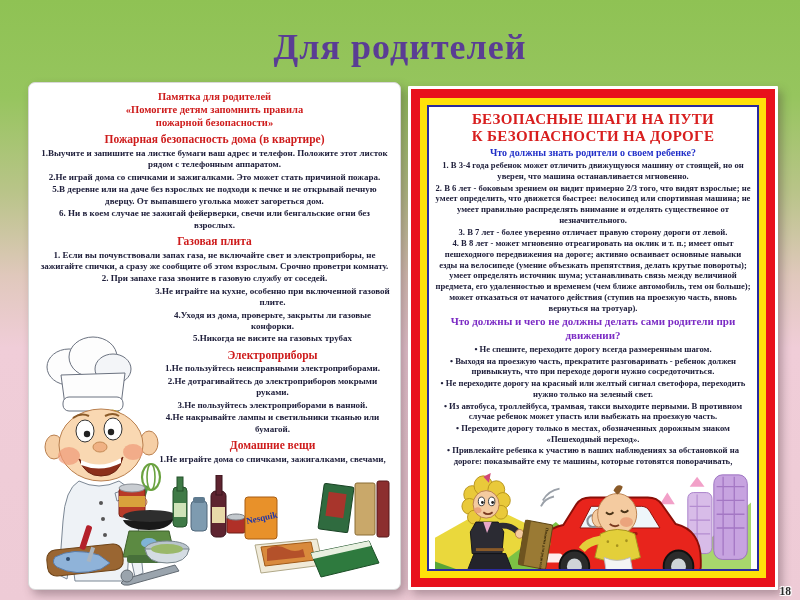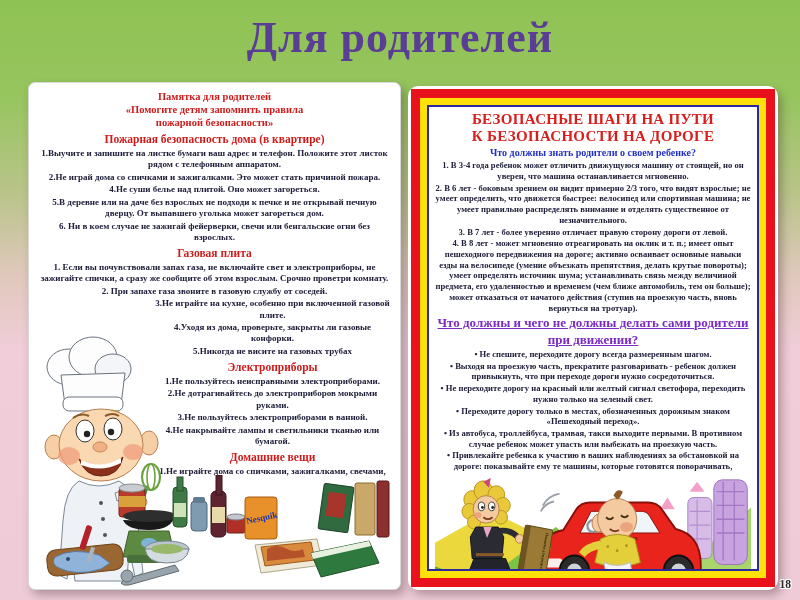--- a/index.html
+++ b/index.html
@@ -3,22 +3,22 @@
 <meta charset="utf-8">
 <style>
   * { margin:0; padding:0; box-sizing:border-box; }
   html,body { width:800px; height:600px; overflow:hidden; }
   body {
     position:relative;
     font-family:"Liberation Serif","DejaVu Serif",serif;
     background:linear-gradient(180deg,#8fc254 0%, #96c55e 16%, #b9c489 32%, #e0c8bc 46%, #f0cdd8 58%, #eecbd6 100%);
   }
   .page-title {
-    position:absolute; top:12px; left:0; width:100%;
-    text-align:center; font-size:44px; font-weight:bold;
+    position:absolute; top:26px; left:0; width:100%;
+    text-align:center; font-size:36px; font-weight:bold;
     color:#5a3d94; letter-spacing:1px;
   }
   
   .left-panel {
     position:absolute; left:28px; top:82px; width:373px; height:508px;
     background:#ffffff; border:1px solid #d8d8d8; border-radius:7px;
     box-shadow:4px 5px 10px rgba(60,40,50,.35);
   }
   .left-text {
     position:relative; z-index:2; padding:7px 9px 0 9px;
@@ -27,59 +27,58 @@
   }
   .memo-title { color:#ce1c1c; font-size:10.5px; line-height:1.25; }
   .section-title { color:#ce1c1c; font-size:11.5px; margin-top:3px; }
   .memo-item { margin-top:1px; }
   .chef-float { float:left; width:116px; height:232px; }
   .chef-illustration { position:absolute; left:2px; bottom:4px; width:150px; height:250px; z-index:1; }
   .kitchen-illustration { position:absolute; left:86px; bottom:2px; width:284px; height:112px; z-index:1; }
   
   .right-panel {
     position:absolute; left:408px; top:86px; width:370px; height:504px;
-    background:#ffffff; border-radius:10px; padding:3px;
+    background:#ffffff; border-radius:1px; padding:3px;
     box-shadow:4px 5px 10px rgba(60,40,50,.35);
   }
   .frame-red { width:100%; height:100%; border:9px solid #e8111c; }
   .frame-yellow { width:100%; height:100%; border:7px solid #ffe10a; }
   .frame-blue {
     width:100%; height:100%; border:2px solid #2a2a9e; background:#fff;
     padding:4px 6px 0 6px; overflow:hidden;
     display:flex; flex-direction:column;
     text-align:center; color:#20203c; font-weight:bold;
     font-size:8.6px; line-height:1.25;
   }
   .road-title { color:#d81e1e; font-size:15px; line-height:1.12; letter-spacing:.3px; }
   .question-blue { color:#2230c8; font-size:10px; margin-top:2px; }
-  .question-purple { color:#7b2bc4; font-size:13px; margin-top:2px;text-decoration:underline; }
+  .question-purple { color:#7b2bc4; font-size:11px; margin-top:2px; }
   .fact-item { margin-top:1px; }
   .bullet-item::before { content:"• "; }
   .road-illustration { margin-top:auto; width:100%; height:118px; flex:0 0 auto; }
   .page-number {
-    position:absolute; right:9px; bottom:10px; z-index:5;
+    position:absolute; right:9px; bottom:3px; z-index:5;
     font-size:11.5px; font-weight:bold; color:#2b2b2b;
     text-shadow:1px 1px 0 #fff,-1px -1px 0 #fff,1px -1px 0 #fff,-1px 1px 0 #fff;
   }
 </style>
 </head>
 <body>
 
 <div class="page-title">Для родителей</div>
 
 <div class="left-panel">
   <div class="left-text">
     <div class="memo-title">Памятка для родителей</div>
     <div class="memo-title">«Помогите детям запомнить правила</div>
     <div class="memo-title">пожарной безопасности»</div>
 
     <div class="section-title">Пожарная безопасность дома (в квартире)</div>
     <div class="memo-item">1.Выучите и запишите на листке бумаги ваш адрес и телефон. Положите этот листок рядом с телефонным аппаратом.</div>
     <div class="memo-item">2.Не играй дома со спичками и зажигалками. Это может стать причиной пожара.</div>
-    <div class="memo-item">4.Не суши белье над плитой. Оно может загореться.</div>
     <div class="memo-item">5.В деревне или на даче без взрослых не подходи к печке и не открывай печную дверцу. От выпавшего уголька может загореться дом.</div>
     <div class="memo-item">6. Ни в коем случае не зажигай фейерверки, свечи или бенгальские огни без взрослых.</div>
 
     <div class="section-title">Газовая плита</div>
     <div class="memo-item">1. Если вы почувствовали запах газа, не включайте свет и электроприборы, не зажигайте спички, а сразу же сообщите об этом взрослым. Срочно проветри комнату.</div>
     <div class="memo-item">2. При запахе газа звоните в газовую службу от соседей.</div>
     <div class="chef-float"></div>
     <div class="memo-item">3.Не играйте на кухне, особенно при включенной газовой плите.</div>
     <div class="memo-item">4.Уходя из дома, проверьте, закрыты ли газовые конфорки.</div>
     <div class="memo-item">5.Никогда не висите на газовых трубах</div>
@@ -207,22 +206,22 @@
         <div class="road-title">К БЕЗОПАСНОСТИ НА ДОРОГЕ</div>
         <div class="question-blue">Что должны знать родители о своем ребенке?</div>
         <div class="fact-item">1. В 3-4 года ребенок может отличить движущуюся машину от стоящей, но он уверен, что машина останавливается мгновенно.</div>
         <div class="fact-item">2. В 6 лет - боковым зрением он видит примерно 2/3 того, что видят взрослые; не умеет определить, что движется быстрее: велосипед или спортивная машина; не умеет правильно распределять внимание и отделять существенное от незначительного.</div>
         <div class="fact-item">3. В 7 лет - более уверенно отличает правую сторону дороги от левой.</div>
         <div class="fact-item">4. В 8 лет - может мгновенно отреагировать на оклик и т. п.; имеет опыт пешеходного передвижения на дороге; активно осваивает основные навыки езды на велосипеде (умение объезжать препятствия, делать крутые повороты); умеет определять источник шума; устанавливать связь между величиной предмета, его удаленностью и временем (чем ближе автомобиль, тем он больше); может отказаться от начатого действия (ступив на проезжую часть, вновь вернуться на тротуар).</div>
         <div class="question-purple">Что должны и чего не должны делать сами родители при движении?</div>
         <div class="fact-item bullet-item">Не спешите, переходите дорогу всегда размеренным шагом.</div>
         <div class="fact-item bullet-item">Выходя на проезжую часть, прекратите разговаривать - ребенок должен привыкнуть, что при переходе дороги нужно сосредоточиться.</div>
         <div class="fact-item bullet-item">Не переходите дорогу на красный или желтый сигнал светофора, переходить нужно только на зеленый свет.</div>
+        <div class="fact-item bullet-item">Из автобуса, троллейбуса, трамвая, такси выходите первыми. В противном случае ребенок может упасть или выбежать на проезжую часть.</div>
         <div class="fact-item bullet-item">Переходите дорогу только в местах, обозначенных дорожным знаком «Пешеходный переход».</div>
-        <div class="fact-item bullet-item">Из автобуса, троллейбуса, трамвая, такси выходите первыми. В противном случае ребенок может упасть или выбежать на проезжую часть.</div>
         <div class="fact-item bullet-item">Привлекайте ребенка к участию в ваших наблюдениях за обстановкой на дороге: показывайте ему те машины, которые готовятся поворачивать,</div>
 
         <svg class="road-illustration" viewBox="0 0 340 120" preserveAspectRatio="none">
           <polygon points="0,120 0,72 60,40 130,72 95,120" fill="#ead83c"></polygon>
           <polygon points="40,120 130,56 210,120" fill="#7cc244"></polygon>
           <polygon points="0,120 0,96 70,120" fill="#59a636"></polygon>
           <polygon points="240,120 340,36 340,120" fill="#a8d66c"></polygon>
           <g>
             <rect x="300" y="8" width="36" height="86" rx="9" fill="#c7a3e0" stroke="#9a6fc0"></rect>
             <path d="M303 20 h30 M303 34 h30 M303 48 h30 M303 62 h30 M310 10 v80 M322 10 v80" stroke="#a477c4" stroke-width="1.4" fill="none"></path>

